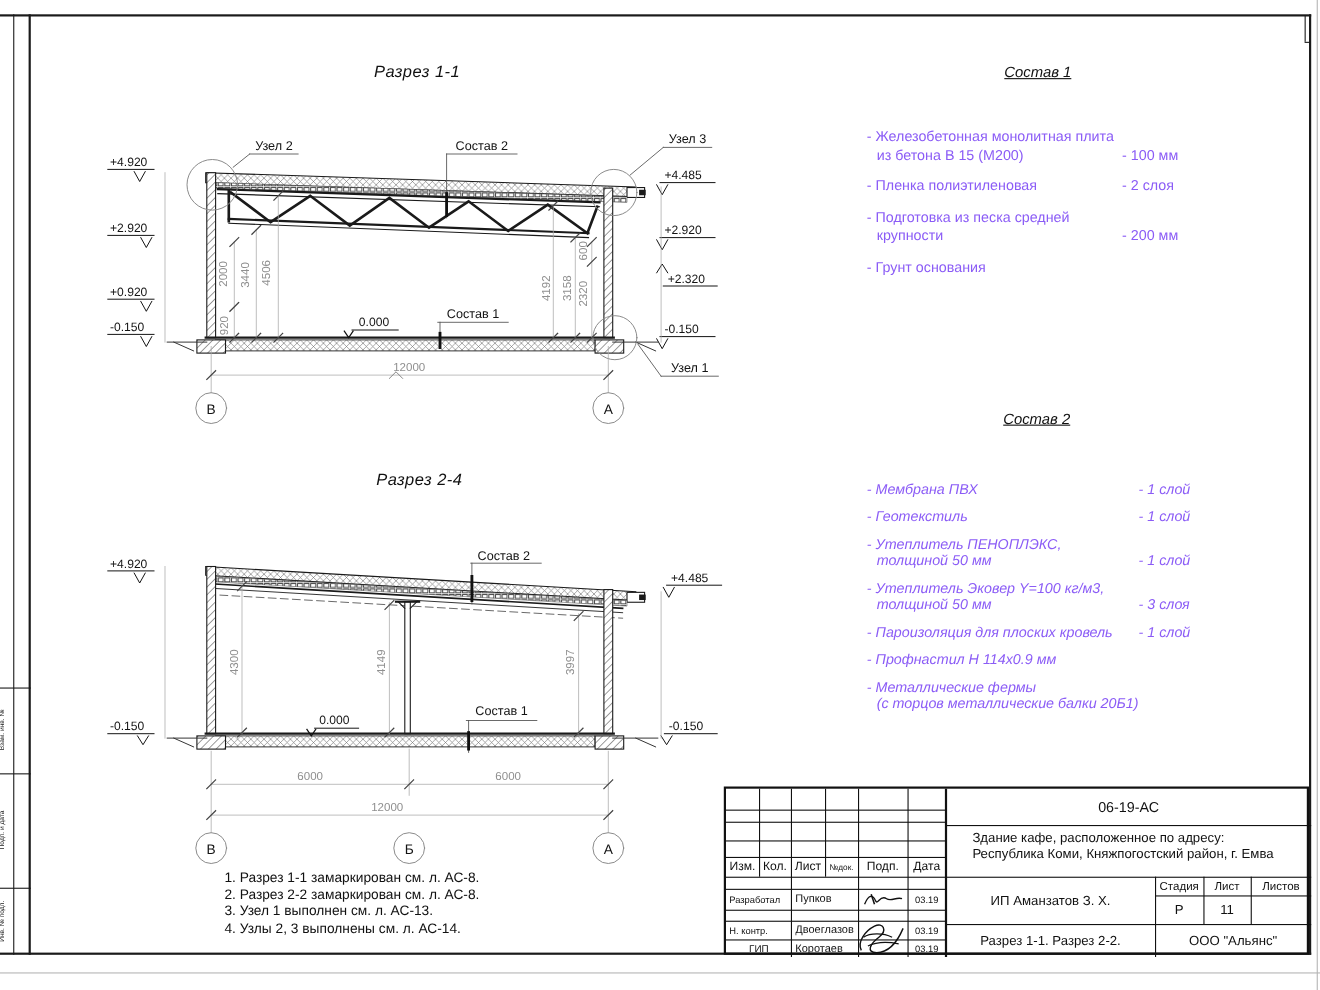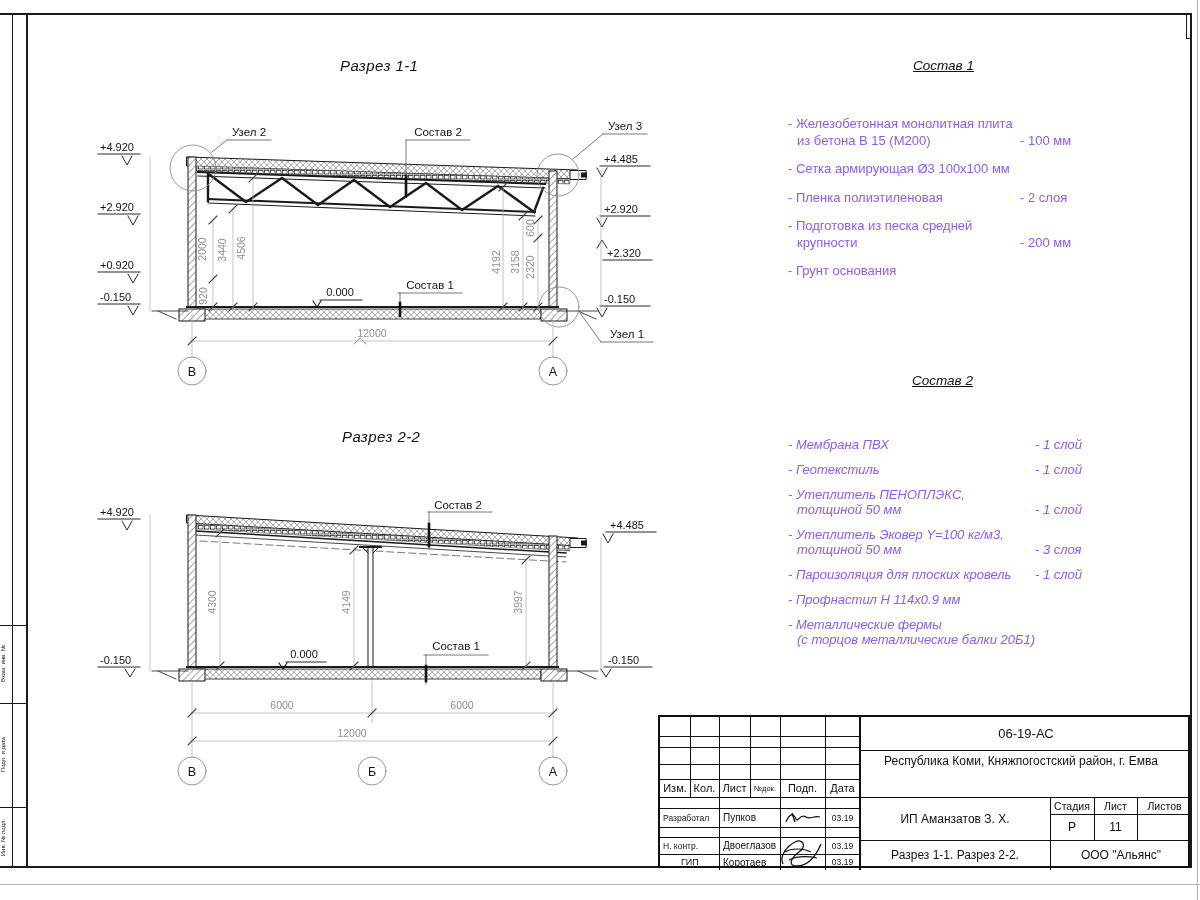--- a/index.html
+++ b/index.html
@@ -277,40 +277,34 @@
         <circle cx="372" cy="771" r="14" fill="none" stroke="#8a8a8a" stroke-width="0.9"></circle>
         <circle cx="553" cy="771" r="14" fill="none" stroke="#8a8a8a" stroke-width="0.9"></circle>
         <text class="axl" x="192" y="776" text-anchor="middle">В</text>
         <text class="axl" x="372" y="776" text-anchor="middle">Б</text>
         <text class="axl" x="553" y="776" text-anchor="middle">А</text>
       </g>
     </g>
   </svg>
 
   <div class="dtitle" style="left:340px;top:57px;">Разрез 1-1</div>
-  <div class="dtitle" style="left:342px;top:428px;">Разрез 2-2</div>
+  <div class="dtitle" style="left:342px;top:428px;">Разрез 2-4</div>
   <div class="ltitle" style="left:913px;top:58px;">Состав 1</div>
   <div class="ltitle" style="left:912px;top:373px;">Состав 2</div>
 
   <div class="llist" style="left:788px;top:116px;">
     <div class="sitem">
       <div class="sname">
           <div>- Железобетонная  монолитная плита</div>
           <div class="l2">из бетона В 15 (М200)</div>
         </div>
       <div class="sval">- 100 мм</div>
     </div>
     <div class="sitem">
       <div class="sname">
-          <div>- Сетка армирующая Ø3 100х100 мм</div>
-        </div>
-      <div class="sval"></div>
-    </div>
-    <div class="sitem">
-      <div class="sname">
           <div>- Пленка полиэтиленовая</div>
         </div>
       <div class="sval">-  2 слоя</div>
     </div>
     <div class="sitem">
       <div class="sname">
           <div>- Подготовка из песка средней</div>
           <div class="l2">крупности</div>
         </div>
       <div class="sval">- 200 мм</div>
@@ -364,20 +358,26 @@
     </div>
     <div class="sitem">
       <div class="sname">
           <div>- Металлические фермы</div>
           <div class="l2">(с торцов металлические балки 20Б1)</div>
         </div>
       <div class="sval"></div>
     </div>
   </div>
 
+  <div class="notes">
+    <div>1. Разрез 1-1 замаркирован см. л. АС-8.</div>
+    <div>2. Разрез 2-2 замаркирован см. л. АС-8.</div>
+    <div>3. Узел 1 выполнен см. л. АС-13.</div>
+    <div>4. Узлы 2, 3 выполнены см. л. АС-14.</div>
+  </div>
 
   <div class="tb">
 
     <div class="vl" style="left:199px;top:0;height:153px;width:2px;"></div>
     <div class="vl" style="left:30px;top:0;height:80px;"></div>
     <div class="vl" style="left:59px;top:0;height:153px;"></div>
     <div class="vl" style="left:90px;top:0;height:80px;"></div>
     <div class="vl" style="left:120px;top:0;height:153px;"></div>
     <div class="vl" style="left:165px;top:0;height:153px;"></div>
     <div class="hl" style="left:0;top:19px;width:200px;"></div>
@@ -417,20 +417,21 @@
       <path d="M4,12 C8,2 12,4 14,9 C16,13 18,3 24,7 C28,10 33,5 38,7" fill="none" stroke="#111" stroke-width="1.2"></path>
       <path d="M10,3 L13,12" stroke="#111" stroke-width="1.4" fill="none"></path>
     </svg>
     <svg class="abs" style="left:117px;top:119px;" width="48" height="34" viewBox="0 0 48 34">
       <path d="M6,28 C2,20 10,10 18,6 C26,2 30,10 22,16 C14,22 10,30 20,30 C30,30 38,22 44,8" fill="none" stroke="#111" stroke-width="1.3"></path>
       <path d="M8,16 C14,12 26,12 34,16 M12,24 C20,20 30,20 40,22" fill="none" stroke="#111" stroke-width="1.1"></path>
     </svg>
 
     <div class="cell" style="left:200px;top:0;width:332px;height:33px;font-size:13px;">06-19-АС</div>
     <div class="abs" style="left:224px;top:37px;width:300px;font-size:12px;line-height:15px;">
+      <div>Здание кафе, расположенное по адресу:</div>
       <div>Республика Коми, Княжпогостский район, г. Емва</div>
     </div>
     <div class="cell" style="left:200px;top:80px;width:190px;height:43px;font-size:12px;">ИП Аманзатов З. Х.</div>
     <div class="cell" style="left:390px;top:80px;width:44px;height:17px;font-size:10.5px;">Стадия</div>
     <div class="cell" style="left:434px;top:80px;width:43px;height:17px;font-size:10.5px;">Лист</div>
     <div class="cell" style="left:477px;top:80px;width:55px;height:17px;font-size:10.5px;">Листов</div>
     <div class="cell" style="left:390px;top:97px;width:44px;height:26px;font-size:12px;">Р</div>
     <div class="cell" style="left:434px;top:97px;width:43px;height:26px;font-size:12px;">11</div>
     <div class="cell" style="left:477px;top:97px;width:55px;height:26px;font-size:12px;"></div>
     <div class="cell" style="left:200px;top:123px;width:190px;height:30px;font-size:12px;">Разрез 1-1. Разрез 2-2.</div>

